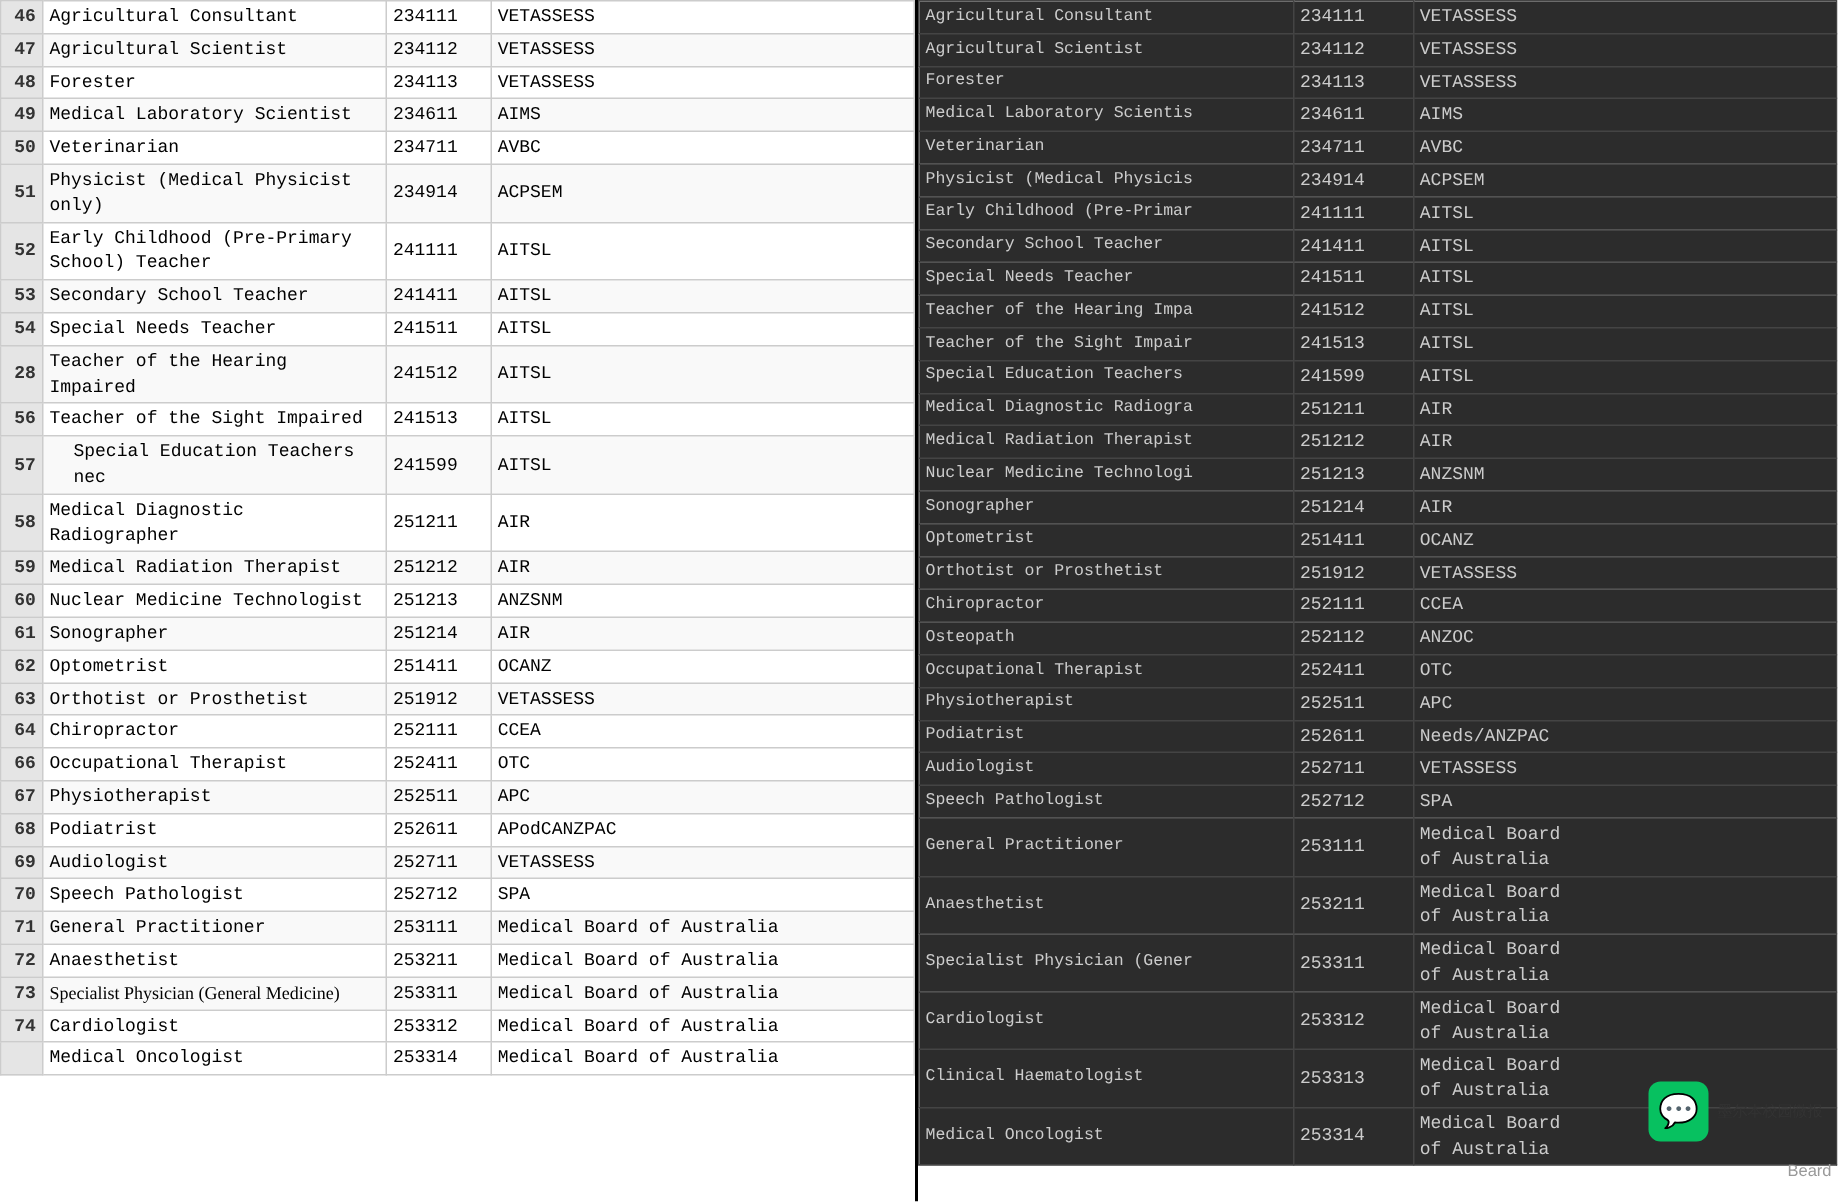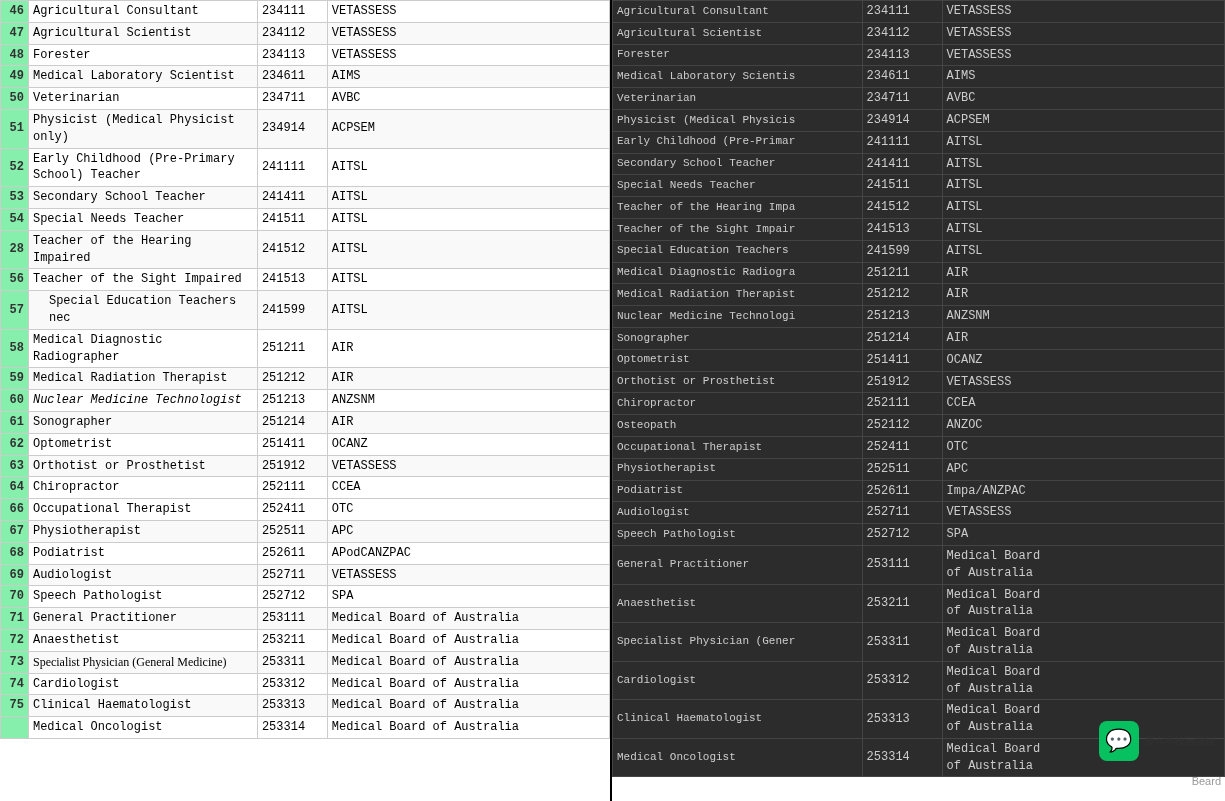--- a/index.html
+++ b/index.html
@@ -32,21 +32,21 @@
     td, th {
       border: 1px solid #ccc;
       padding: 2px 4px;
       vertical-align: middle;
       line-height: 1.4;
     }
     .left-panel table td:nth-child(1) {
       width: 28px;
       text-align: right;
       font-weight: bold;
-      background: #86efac;
+      background: #e5e5e5;
       color: #333;
     }
     .left-panel table td:nth-child(2) {
       width: 230px;
     }
     .left-panel table td:nth-child(3) {
       width: 70px;
     }
     .left-panel table td:nth-child(4) {
       width: 284px;
@@ -204,21 +204,21 @@
     <td>AIR</td>
   </tr>
           <tr class="row-odd">
     <td>59</td>
     <td style="white-space:pre-wrap;">Medical Radiation Therapist</td>
     <td>251212</td>
     <td>AIR</td>
   </tr>
           <tr class="row-even">
     <td>60</td>
-    <td style="white-space:pre-wrap;font-style:italic;">Nuclear Medicine Technologist</td>
+    <td style="white-space:pre-wrap;">Nuclear Medicine Technologist</td>
     <td>251213</td>
     <td>ANZSNM</td>
   </tr>
           <tr class="row-odd">
     <td>61</td>
     <td style="white-space:pre-wrap;">Sonographer</td>
     <td>251214</td>
     <td>AIR</td>
   </tr>
           <tr class="row-even">
@@ -284,26 +284,20 @@
           <tr class="row-odd">
     <td>73</td>
     <td style="white-space:pre-wrap;font-family:Liberation Serif, serif;">Specialist Physician (General Medicine)</td>
     <td>253311</td>
     <td>Medical Board of Australia</td>
   </tr>
           <tr class="row-even">
     <td>74</td>
     <td style="white-space:pre-wrap;">Cardiologist</td>
     <td>253312</td>
-    <td>Medical Board of Australia</td>
-  </tr>
-          <tr class="row-odd">
-    <td>75</td>
-    <td style="white-space:pre-wrap;">Clinical Haematologist</td>
-    <td>253313</td>
     <td>Medical Board of Australia</td>
   </tr>
           <tr class="row-even">
     <td></td>
     <td style="white-space:pre-wrap;">Medical Oncologist</td>
     <td>253314</td>
     <td>Medical Board of Australia</td>
   </tr>
         </tbody>
     </table>
@@ -418,21 +412,21 @@
     <td>OTC</td>
   </tr>
           <tr>
     <td>Physiotherapist</td>
     <td>252511</td>
     <td>APC</td>
   </tr>
           <tr>
     <td>Podiatrist</td>
     <td>252611</td>
-    <td>Impa/ANZPAC</td>
+    <td>Needs/ANZPAC</td>
   </tr>
           <tr>
     <td>Audiologist</td>
     <td>252711</td>
     <td>VETASSESS</td>
   </tr>
           <tr>
     <td>Speech Pathologist</td>
     <td>252712</td>
     <td>SPA</td>

